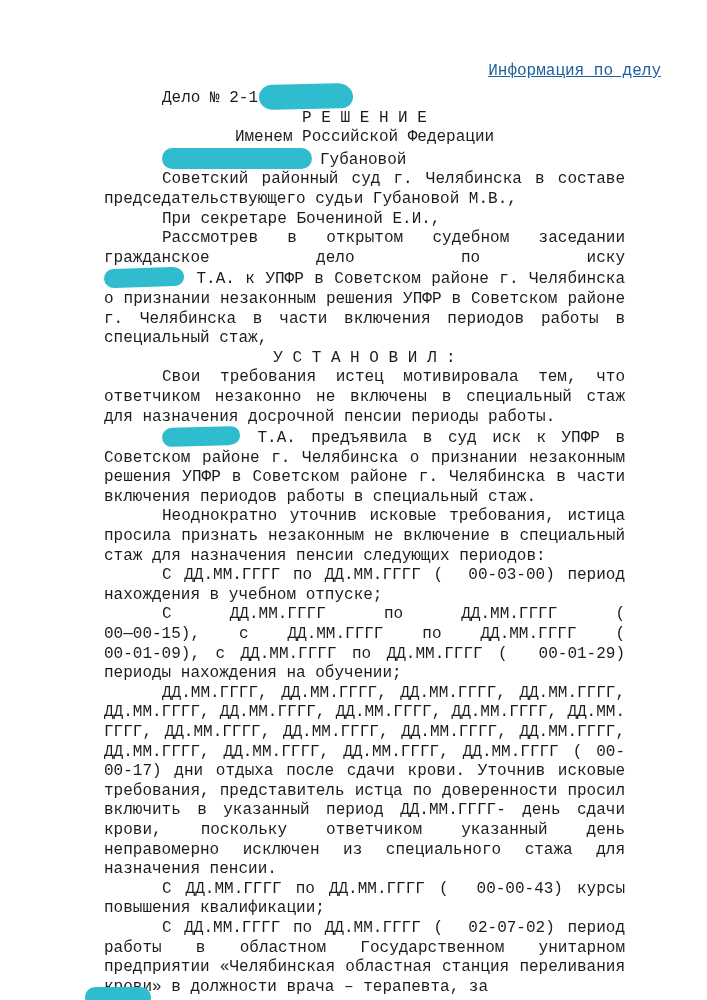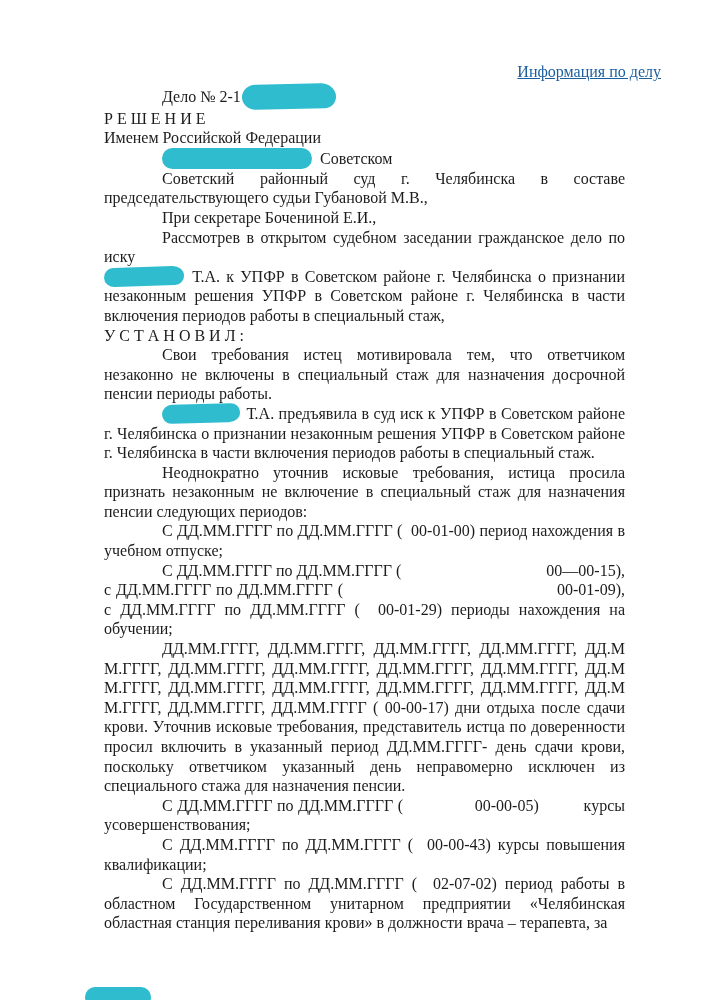--- a/index.html
+++ b/index.html
@@ -8,40 +8,40 @@
     --text: #1c1c1c;
   }
   * { box-sizing: border-box; }
   html, body { margin: 0; padding: 0; background: #ffffff; }
   .page {
     position: relative;
     width: 707px;
     height: 1000px;
     background: #ffffff;
     overflow: hidden;
-    font-family: Liberation Serif, serif;
+    font-family: Liberation Mono, monospace;
     font-size: 16px;
     line-height: 19.6px;
     color: var(--text, #1c1c1c);
   }
   .link-row {
     text-align: right;
     padding: 62px 46px 0 0;
   }
   .info-link {
     color: var(--link, #1c5f9e);
     text-decoration: underline;
     cursor: pointer;
   }
   .content {
     padding: 2px 82px 0 104px;
     text-align: justify;
   }
   .case-line { text-indent: 58px; }
-  .center { text-indent: 0; }
+  .center { text-align: center; text-indent: 0; }
   p.para { margin: 0; text-indent: 58px; }
   .pre { white-space: pre-wrap; }
   .line-full { text-indent: 58px; text-align-last: justify; }
   .cont-line { text-indent: 0; }
   .dates { word-break: break-all; }
   .redact {
     display: inline-block;
     background: var(--redaction, #2fbccf);
   }
   .r-case {
@@ -92,21 +92,21 @@
 
     <div class="case-line">
       <span>Дело № 2-1</span><span class="redact r-case"></span>
     </div>
 
     <div class="center">Р Е Ш Е Н И Е</div>
 
     <div class="center">Именем Российской Федерации</div>
 
     <div class="case-line">
-      <span class="redact r-city"></span><span>Советском</span>
+      <span class="redact r-city"></span><span>Губановой</span>
     </div>
 
     <p class="para">Советский районный суд г. Челябинска в составе председательствующего судьи Губановой М.В.,</p>
 
     <p class="para">При секретаре Бочениной Е.И.,</p>
 
     <div>
       <div class="line-full">Рассмотрев в открытом судебном заседании гражданское дело по иску</div>
       <div class="cont-line">
         <span class="redact r-name1"></span><span> Т.А. к УПФР в Советском районе г. Челябинска о признании незаконным решения УПФР в Советском районе г. Челябинска в части включения периодов работы в специальный стаж,</span>
@@ -116,30 +116,29 @@
     <div class="center">У С Т А Н О В И Л :</div>
 
     <p class="para">Свои требования истец мотивировала тем, что ответчиком незаконно не включены в специальный стаж для назначения досрочной пенсии периоды работы.</p>
 
     <p class="para">
       <span class="redact r-name2"></span><span> Т.А. предъявила в суд иск к УПФР в Советском районе г. Челябинска о признании незаконным решения УПФР в Советском районе г. Челябинска в части включения периодов работы в специальный стаж.</span>
     </p>
 
     <p class="para">Неоднократно уточнив исковые требования, истица просила признать незаконным не включение в специальный стаж для назначения пенсии следующих периодов:</p>
 
-    <p class="para pre">С ДД.ММ.ГГГГ по ДД.ММ.ГГГГ (  00-01-00) период нахождения в учебном отпуске;</p>
+    <p class="para pre">С ДД.ММ.ГГГГ по ДД.ММ.ГГГГ (  00-03-00) период нахождения в учебном отпуске;</p>
 
     <p class="para pre">С ДД.ММ.ГГГГ по ДД.ММ.ГГГГ (                                    00—00-15), с&nbsp;ДД.ММ.ГГГГ по ДД.ММ.ГГГГ (                                            00-01-09), с&nbsp;ДД.ММ.ГГГГ по ДД.ММ.ГГГГ (  00-01-29) периоды нахождения на обучении;</p>
 
 
     <p class="para">
       <span class="dates">ДД.ММ.ГГГГ, ДД.ММ.ГГГГ, ДД.ММ.ГГГГ, ДД.ММ.ГГГГ, ДД.ММ.ГГГГ, ДД.ММ.ГГГГ, ДД.ММ.ГГГГ, ДД.ММ.ГГГГ, ДД.ММ.ГГГГ, ДД.ММ.ГГГГ, ДД.ММ.ГГГГ, ДД.ММ.ГГГГ, ДД.ММ.ГГГГ, ДД.ММ.ГГГГ, ДД.ММ.ГГГГ, ДД.ММ.ГГГГ, ДД.ММ.ГГГГ</span><span> ( 00-00-17) дни отдыха после сдачи крови. Уточнив исковые требования, представитель истца по доверенности просил включить в указанный период ДД.ММ.ГГГГ- день сдачи крови, поскольку ответчиком указанный день неправомерно исключен из специального стажа для назначения пенсии.</span>
     </p>
 
-    <p class="para pre">С ДД.ММ.ГГГГ по ДД.ММ.ГГГГ (                00-00-05)          курсы усовершенствования;</p>
 
     <p class="para pre">С ДД.ММ.ГГГГ по ДД.ММ.ГГГГ (  00-00-43) курсы повышения квалификации;</p>
 
     <p class="para pre">С ДД.ММ.ГГГГ по ДД.ММ.ГГГГ (  02-07-02) период работы в областном Государственном унитарном предприятии «Челябинская областная станция переливания крови» в должности врача – терапевта, за</p>
 
   </div>
 
   <span class="redact r-bottom"></span>
 </div>
 

